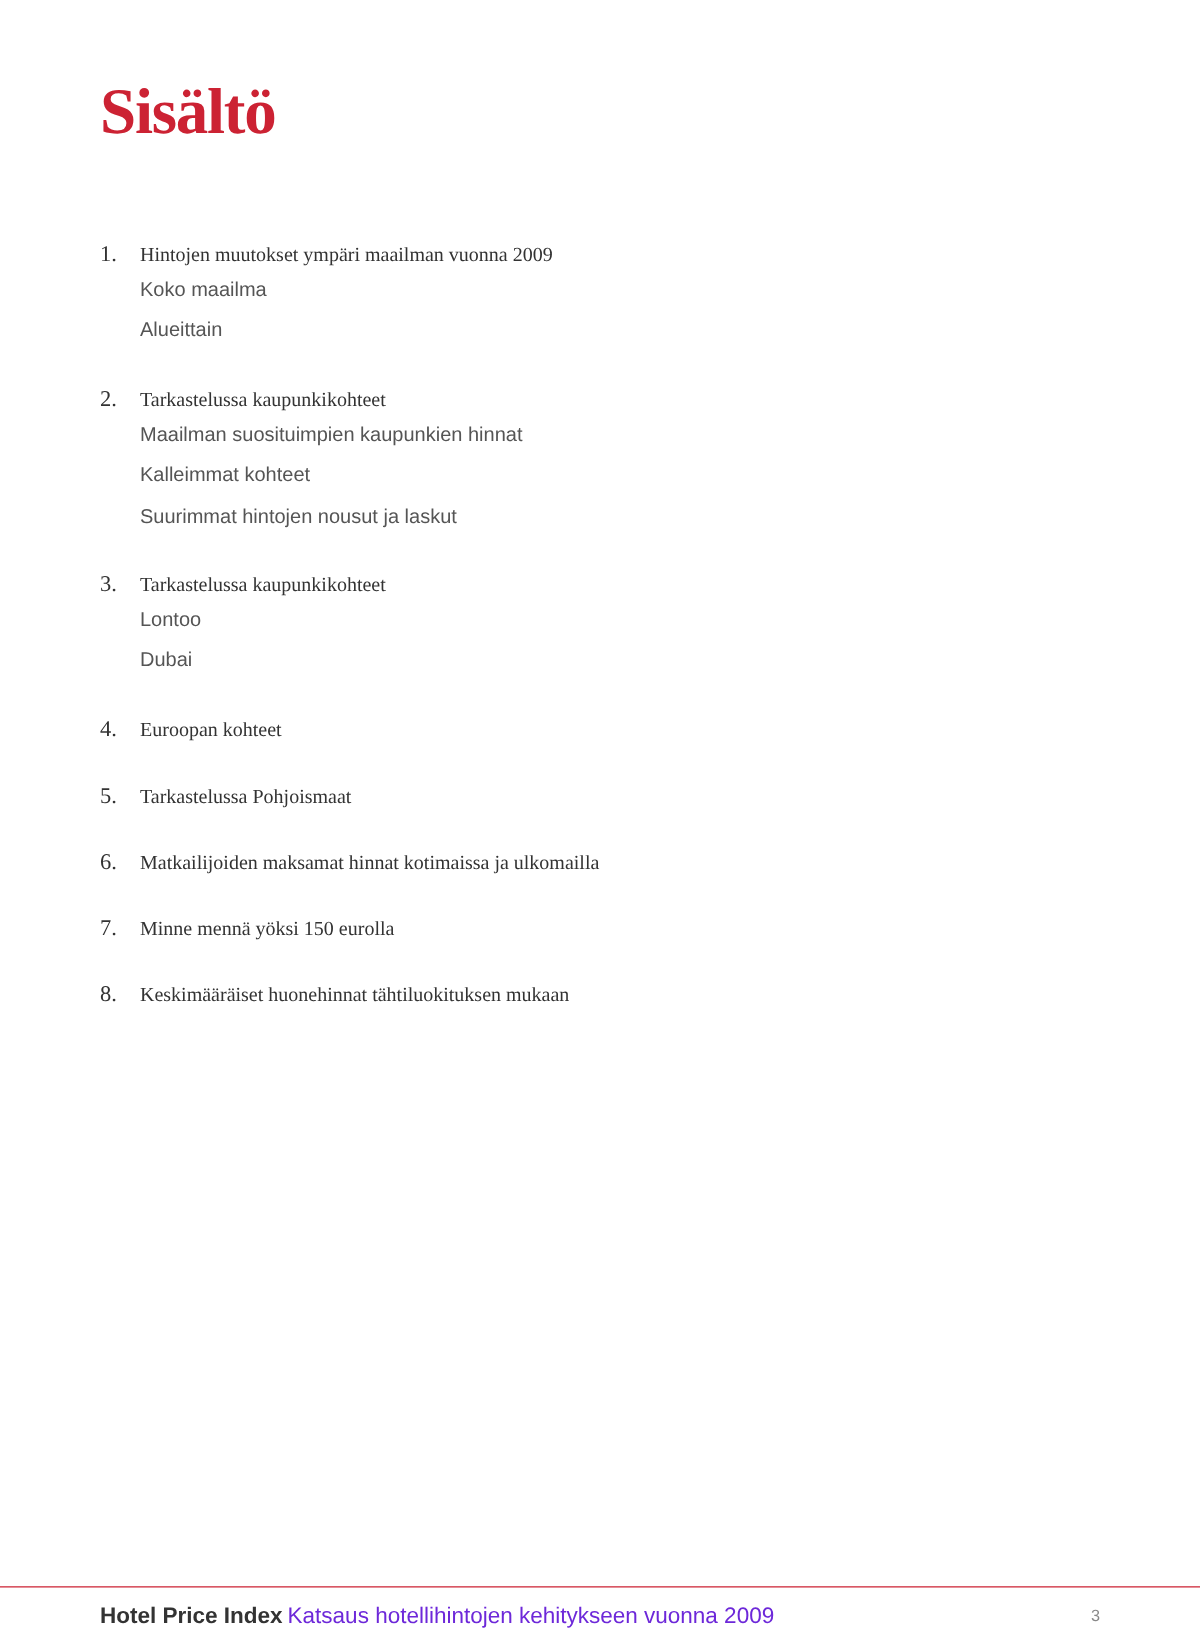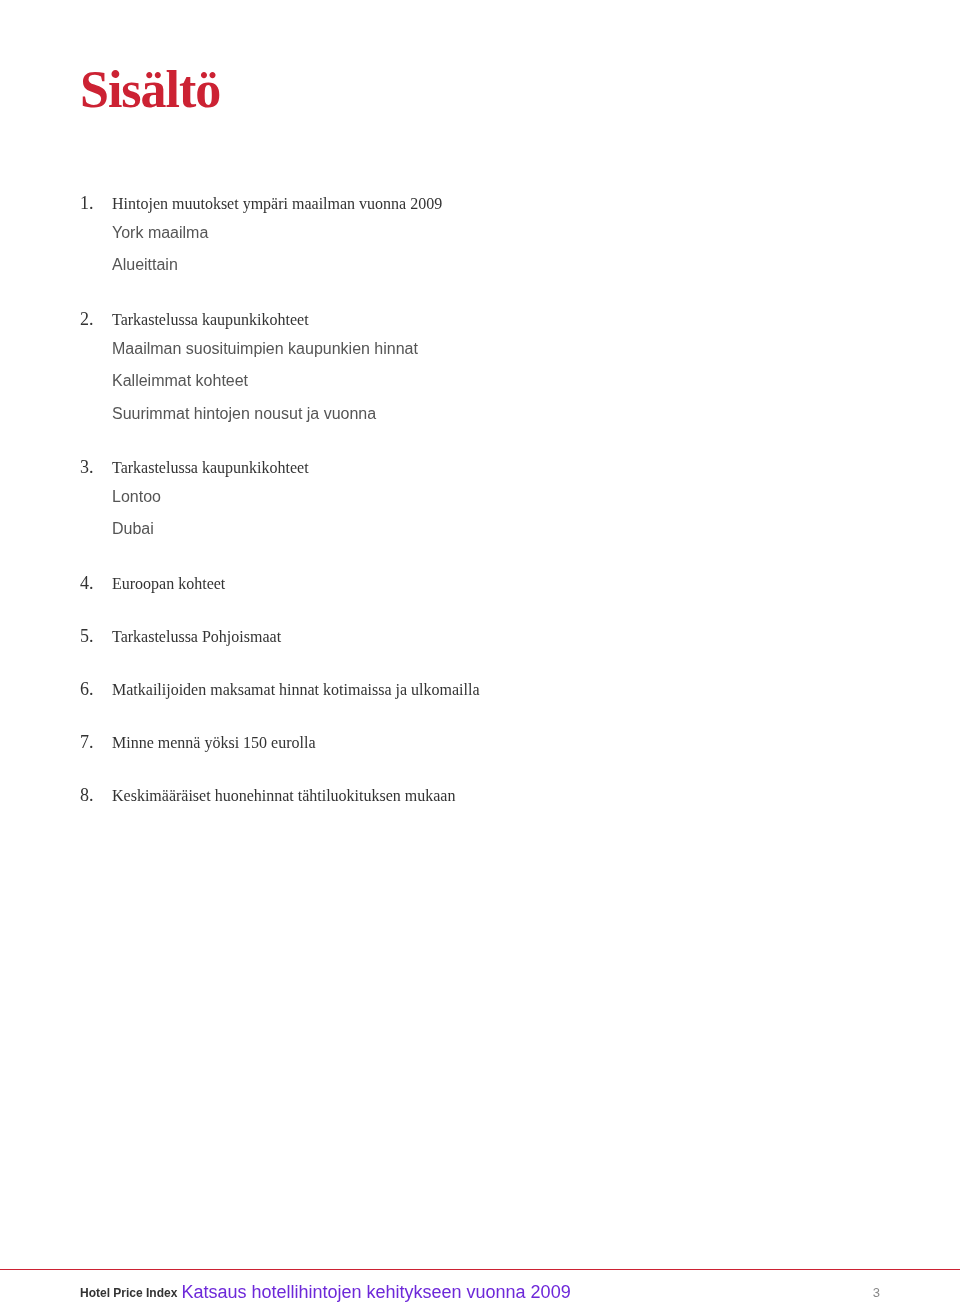--- a/index.html
+++ b/index.html
@@ -73,21 +73,21 @@
       left: 0;
       right: 0;
       border-top: 1px solid #cc2233;
       padding: 12px 80px;
       display: flex;
       justify-content: space-between;
       align-items: center;
     }
 
     .footer-left {
-      font-size: 12px;
+      font-size: 18px;
       color: #333;
       font-family: Arial, Helvetica, sans-serif;
     }
 
     .footer-left strong {
       font-weight: bold;
       color: #333;
     }
 
     .footer-right {
@@ -115,34 +115,34 @@
   <h1 class="page-title">Sisältö</h1>
 
   <div class="toc-container">
 
     <div class="toc-section">
       <div class="toc-main-item">
         <span class="toc-number">1.</span>
         <span class="toc-main-label">Hintojen muutokset ympäri maailman vuonna 2009</span>
       </div>
       <div class="toc-sub-items">
-        <div class="toc-sub-item">York maailma</div>
+        <div class="toc-sub-item">Koko maailma</div>
         <div class="toc-sub-item">Alueittain</div>
       </div>
     </div>
 
     <div class="toc-section">
       <div class="toc-main-item">
         <span class="toc-number">2.</span>
         <span class="toc-main-label">Tarkastelussa kaupunkikohteet</span>
       </div>
       <div class="toc-sub-items">
         <div class="toc-sub-item">Maailman suosituimpien kaupunkien hinnat</div>
         <div class="toc-sub-item">Kalleimmat kohteet</div>
-        <div class="toc-sub-item">Suurimmat hintojen nousut ja vuonna</div>
+        <div class="toc-sub-item">Suurimmat hintojen nousut ja laskut</div>
       </div>
     </div>
 
     <div class="toc-section">
       <div class="toc-main-item">
         <span class="toc-number">3.</span>
         <span class="toc-main-label">Tarkastelussa kaupunkikohteet</span>
       </div>
       <div class="toc-sub-items">
         <div class="toc-sub-item">Lontoo</div>

